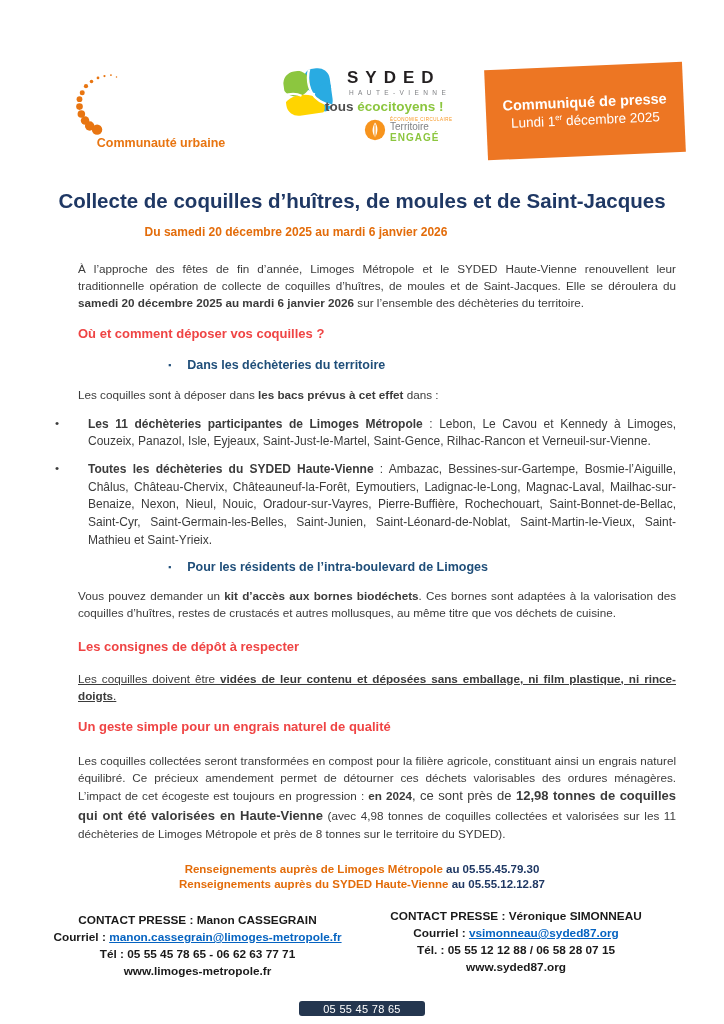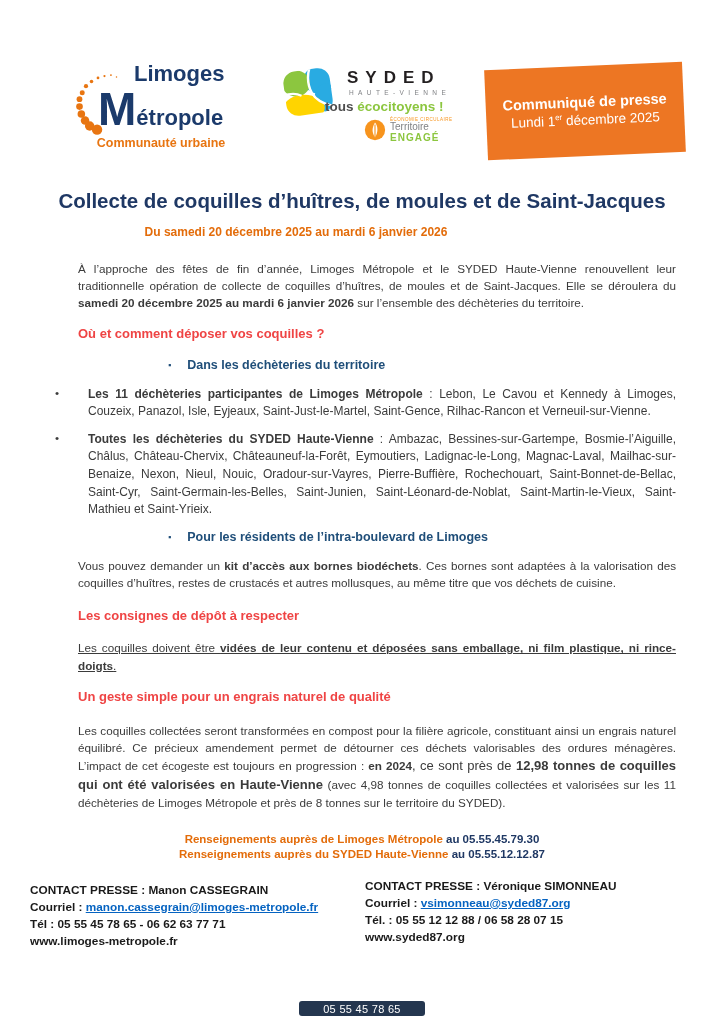--- a/index.html
+++ b/index.html
@@ -51,21 +51,21 @@
   .li .dot{flex:none;width:33px;font-size:11.7px;color:#3B3B3B;}
   .li .li-text{font-size:12px;line-height:1.47;text-align:justify;color:#3B3B3B;}
   .mb11{margin-bottom:11px;} .mb13{margin-bottom:13px;} .mb15{margin-bottom:15px;text-decoration:underline;}
   .mb16{margin-bottom:16px;} .mb17{margin-bottom:17px;} .mb18{margin-bottom:18px;} .mb20{margin-bottom:20px;}
   .sz13{font-size:13px;}
 
   .info{text-align:center;font-size:11.5px;font-weight:bold;line-height:1.35;margin-bottom:15px;}
   .info-orange{color:#E36C0A;} .info-navy{color:#1F3864;}
 
   .contacts{position:relative;height:95px;}
-  .c-block{position:absolute;top:0;text-align:left;font-size:11.8px;font-weight:bold;
+  .c-block{position:absolute;top:0;text-align:center;font-size:11.8px;font-weight:bold;
            color:#1a1a1a;line-height:17px;}
   .c-left{left:30px;width:335px;top:4px;}
   .c-right{left:365px;width:302px;top:0;}
   .email{color:#0563C1;text-decoration:underline;font-weight:bold;}
 
   .chip{position:absolute;left:299px;top:1001px;width:126px;height:15px;background:#24364f;
         border-radius:3px;color:#fff;font-size:11px;display:flex;align-items:center;
         justify-content:center;letter-spacing:0.3px;}
 </style>
 </head>
@@ -84,24 +84,20 @@
           <circle cx="17" cy="24" r="2.3"></circle>
         <circle cx="13" cy="31" r="2.7"></circle>
           <circle cx="10" cy="38" r="3.1"></circle>
         <circle cx="10" cy="46" r="3.6"></circle>
           <circle cx="12" cy="54" r="4.1"></circle>
         <circle cx="16" cy="61" r="4.6"></circle>
           <circle cx="21" cy="67" r="5.1"></circle>
         <circle cx="29" cy="71" r="5.6"></circle>
       </g>
     </svg>
-    <div class="lm-text">
-      <div class="lm-limoges">Limoges</div>
-      <div class="lm-metropole">Métropole</div>
-    </div>
     <div class="lm-tagline">Communauté urbaine</div>
   </div>
 
   <div class="syded-logo">
     <svg class="sy-mark" viewBox="0 0 60 60">
       <defs>
         <clipPath id="syclip">
             <rect x="4" y="6" width="50" height="48" rx="13" transform="rotate(-8 29 30)"></rect>
           </clipPath>
       </defs>
@@ -141,20 +137,21 @@
   <div class="page-subtitle">Du samedi 20 décembre 2025 au mardi 6 janvier 2026</div>
 
   <div class="content">
 
     <p class="para"><span>À l’approche des fêtes de fin d’année, Limoges Métropole et le SYDED Haute-Vienne renouvellent leur traditionnelle opération de collecte de coquilles d’huîtres, de moules et de Saint-Jacques. Elle se déroulera du </span><span class="bseg">samedi 20 décembre 2025 au mardi 6 janvier 2026</span><span> sur l’ensemble des déchèteries du territoire.</span></p>
 
     <div class="h-orange">Où et comment déposer vos coquilles ?</div>
 
     <div class="sub-bullet"><span class="sq">▪</span><span>Dans les déchèteries du territoire</span></div>
 
+    <p class="para mb13"><span>Les coquilles sont à déposer dans </span><span class="bseg">les bacs prévus à cet effet</span><span> dans :</span></p>
 
     <div class="li">
       <span class="dot">•</span>
       <div class="li-text"><span class="bseg">Les 11 déchèteries participantes de Limoges Métropole</span><span> : Lebon, Le Cavou et Kennedy à Limoges, Couzeix, Panazol, Isle, Eyjeaux, Saint-Just-le-Martel, Saint-Gence, Rilhac-Rancon et Verneuil-sur-Vienne.</span></div>
     </div>
     <div class="li mb11">
       <span class="dot">•</span>
       <div class="li-text"><span class="bseg">Toutes les déchèteries du SYDED Haute-Vienne</span><span> : Ambazac, Bessines-sur-Gartempe, Bosmie-l’Aiguille, Châlus, Château-Chervix, Châteauneuf-la-Forêt, Eymoutiers, Ladignac-le-Long, Magnac-Laval, Mailhac-sur-Benaize, Nexon, Nieul, Nouic, Oradour-sur-Vayres, Pierre-Buffière, Rochechouart, Saint-Bonnet-de-Bellac, Saint-Cyr, Saint-Germain-les-Belles, Saint-Junien, Saint-Léonard-de-Noblat, Saint-Martin-le-Vieux, Saint-Mathieu et Saint-Yrieix.</span></div>
     </div>
 

